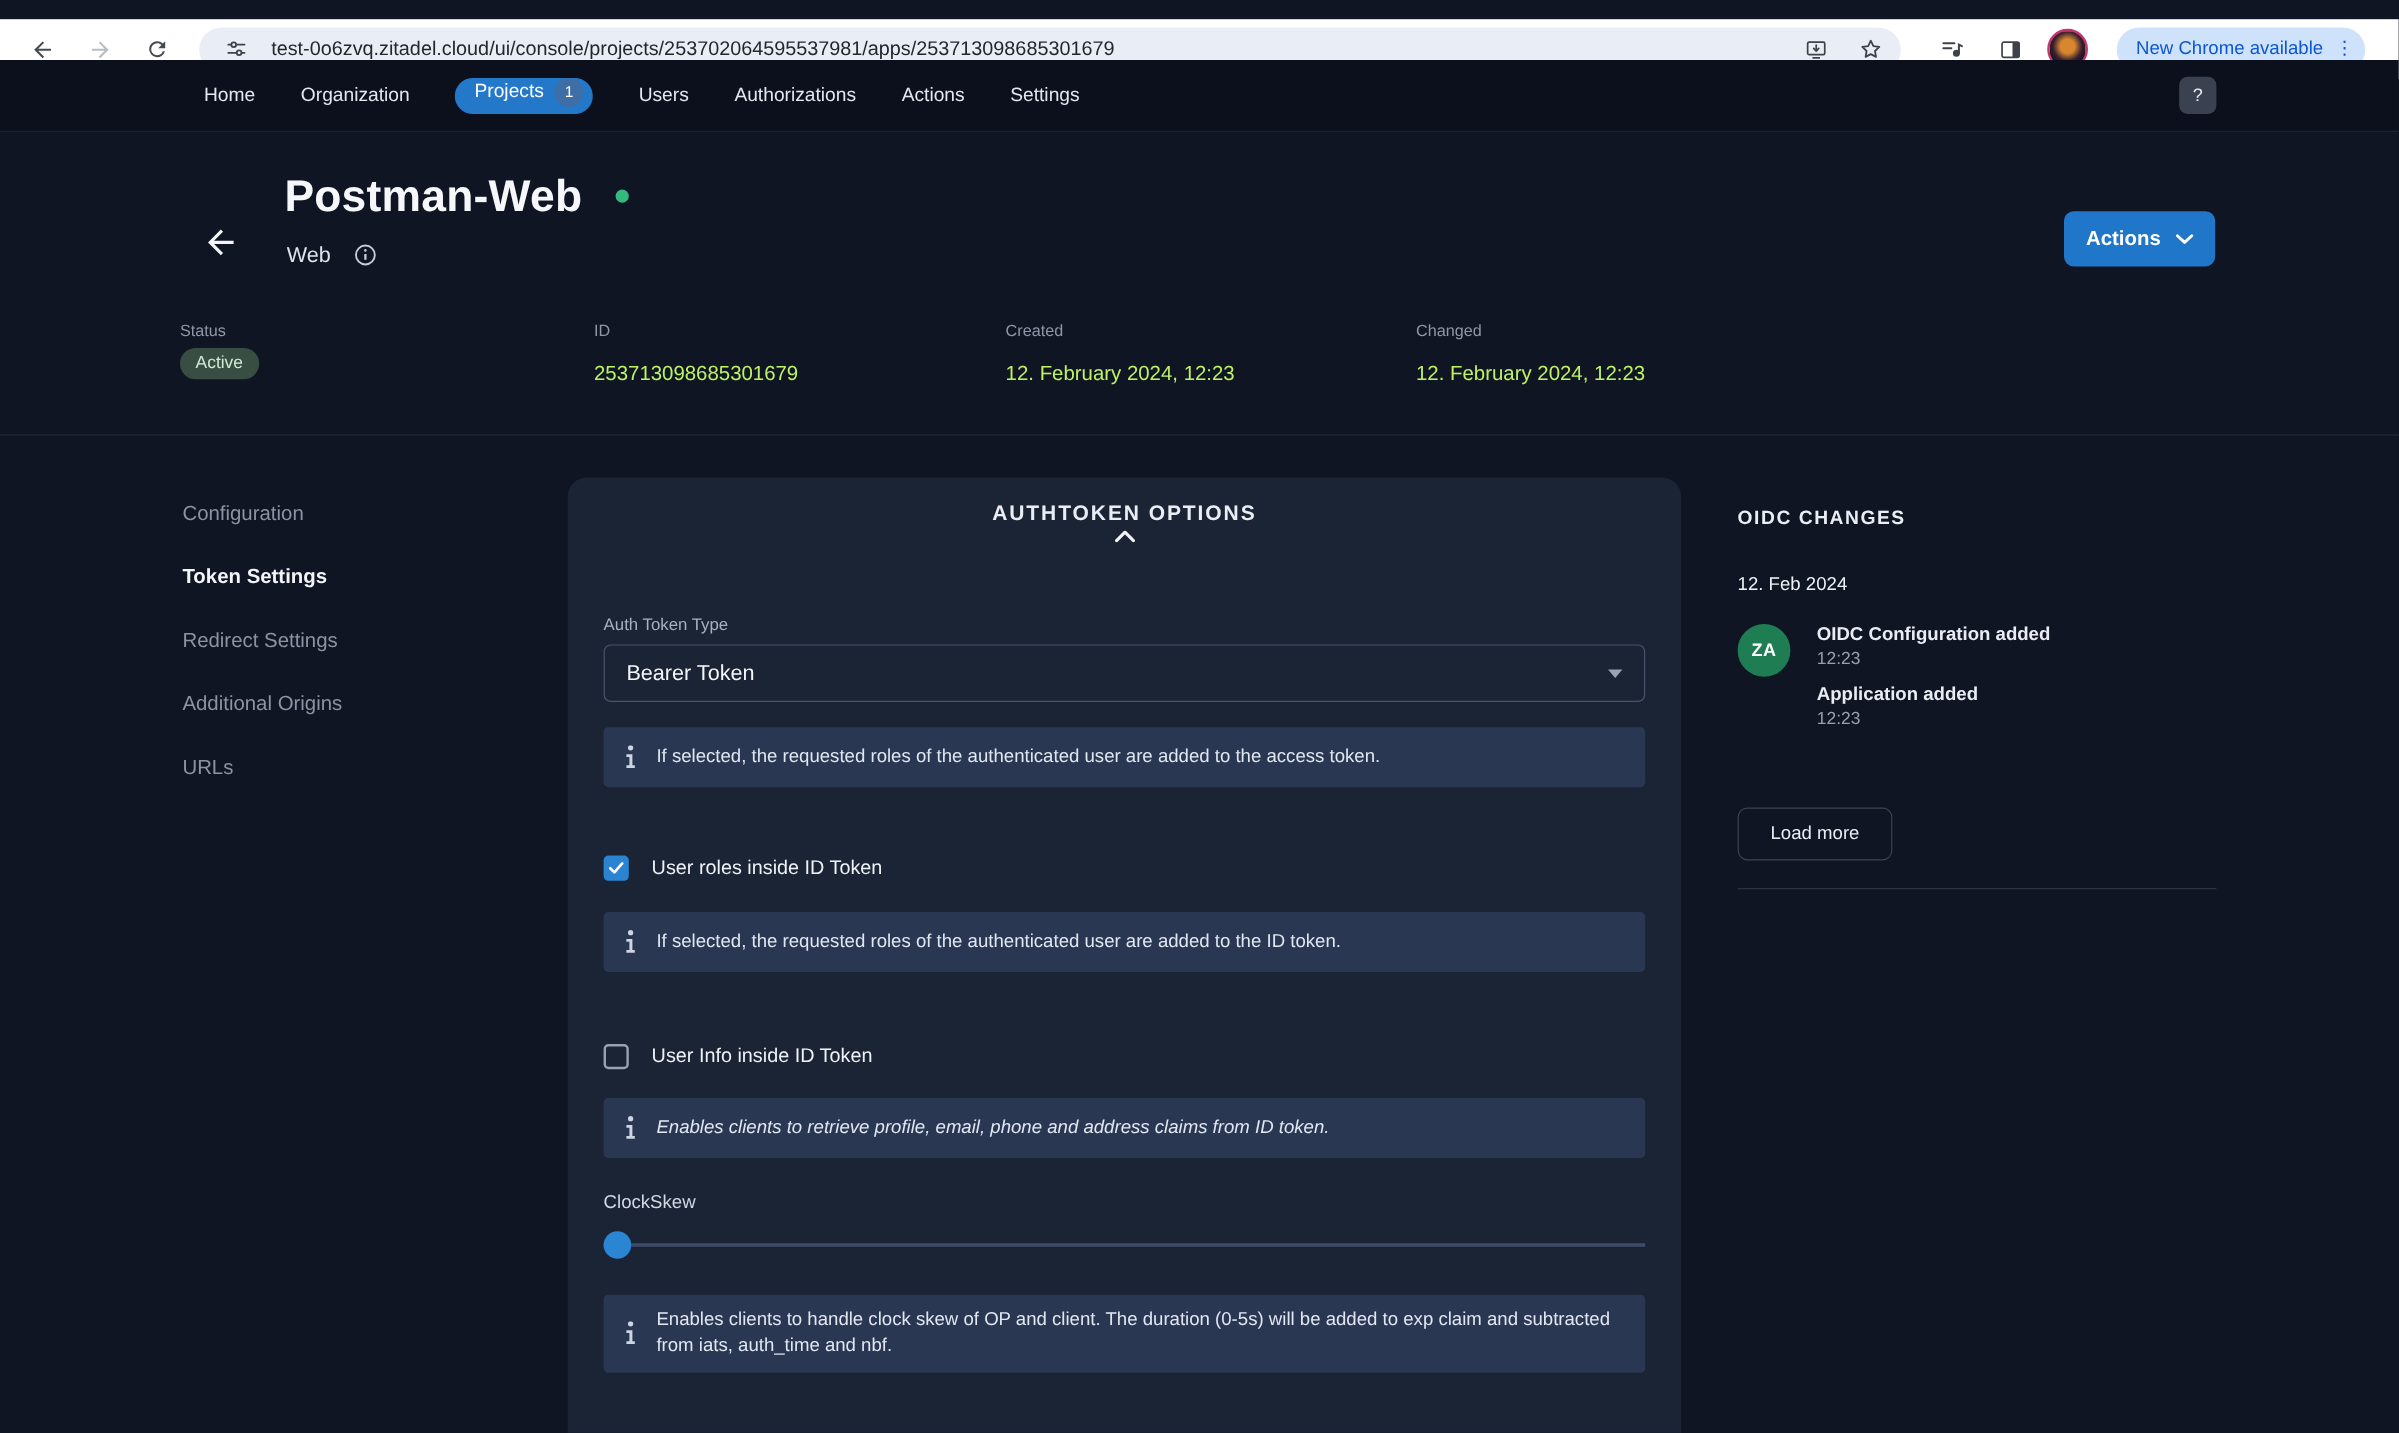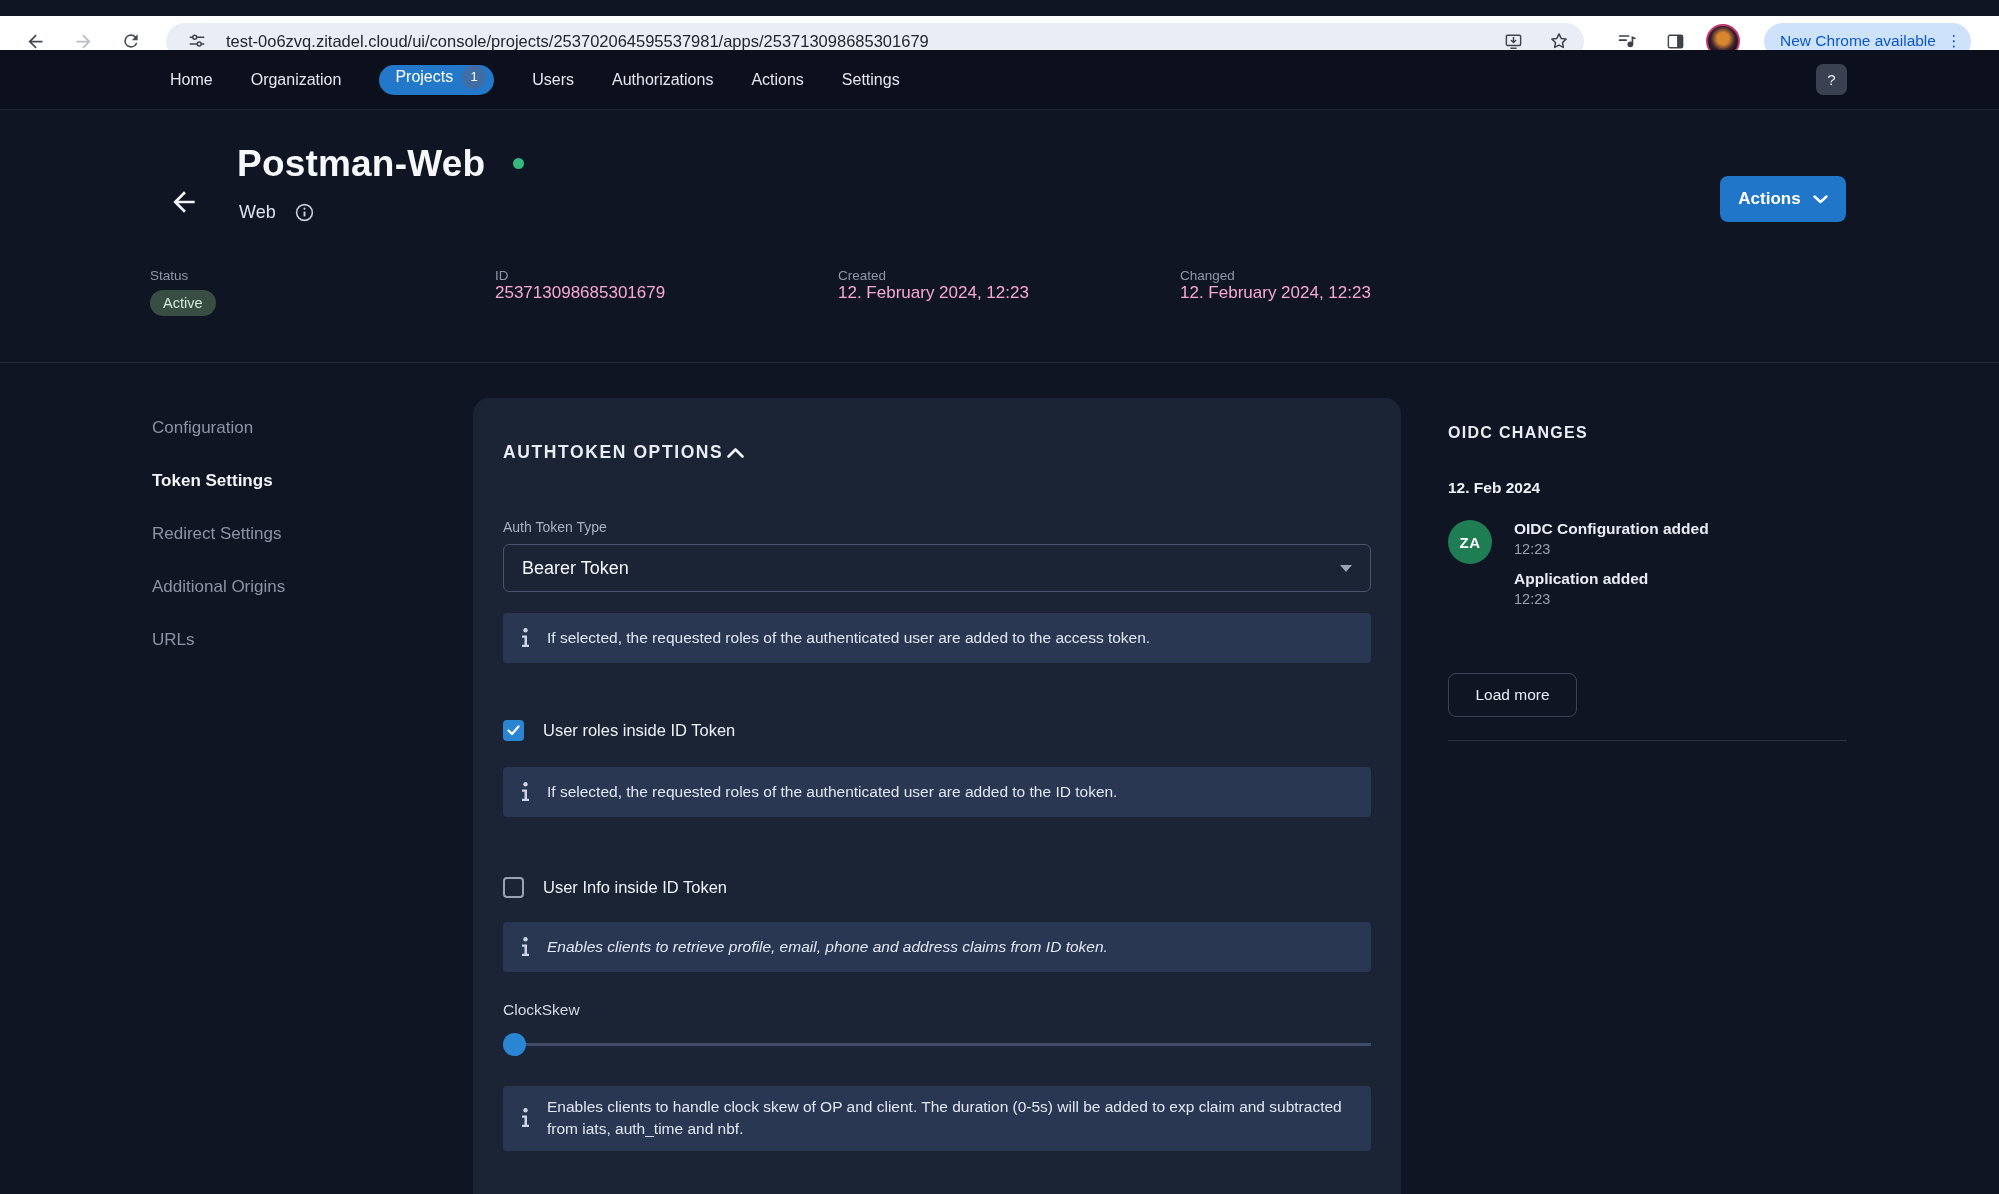--- a/index.html
+++ b/index.html
@@ -72,42 +72,42 @@
   .page-subtitle{ position:absolute; left:239px; top:92px; font-size:18px; color:#dfe3eb;
     display:flex; align-items:center; gap:18px; }
   .info-icon{ color:#c6ccd8; }
   .actions-btn{
     position:absolute; left:1720px; top:66px; width:126px; height:46px; border-radius:8px;
     background:#2076c8; color:#ffffff; font-size:17px; font-weight:bold;
     display:flex; align-items:center; justify-content:center; gap:12px; cursor:pointer;
   }
   .meta-col{ position:absolute; top:158px; }
   .meta-label{ font-size:13.5px; color:#8f97a8; }
-  .meta-value{ font-size:17px; color:#f9a8d4; margin-top:0; font-weight:500; white-space:nowrap; }
+  .meta-value{ font-size:17px; color:#bef264; margin-top:19px; font-weight:500; white-space:nowrap; }
   .status-badge{
     display:inline-block; margin-top:7px; background:#394e42; color:#d2ead7;
     font-size:14.5px; padding:5px 13px; border-radius:13px;
   }
   .clientid-box{
     margin-top:7px; width:322px; height:36px; border:1px solid #3d4558; border-radius:6px;
     display:flex; align-items:center; justify-content:center; font-size:15.5px; color:#eef0f5;
   }
   .header-divider{ position:absolute; top:252px; left:0; width:1999px; height:1px; background:#232a3c; }
 
   
   .side-nav{ position:absolute; left:152px; top:418px; width:290px; }
   .side-item{ font-size:17px; color:#8b93a4; height:20px; margin-bottom:33px; cursor:pointer; }
   .side-item.active{ color:#f2f4f8; font-weight:bold; }
 
   
   .card{
     position:absolute; left:473px; top:398px; width:928px; height:830px;
     background:#1b2435; border-radius:16px; padding:0 30px;
   }
-  .card-head{ padding-top:44px; display:flex; align-items:center; justify-content:flex-start; }
+  .card-head{ padding-top:19px; display:flex; align-items:center; justify-content:flex-end;flex-direction:column; }
   .card-title{ font-size:17.5px; font-weight:600; letter-spacing:1.6px; color:#eaedf4; }
   .collapse-btn{ color:#f2f4f8; cursor:pointer; padding:4px; }
   .field-label{ margin-top:56px; font-size:14px; color:#a9b0c0; }
   .select{
     margin-top:9px; height:48px; border:1px solid #4a5369; border-radius:6px;
     display:flex; align-items:center; padding:0 18px; cursor:pointer;
   }
   .select-value{ flex:1; font-size:18px; color:#f4f6fa; }
   .select-caret{ width:0; height:0; border-left:6px solid transparent;
     border-right:6px solid transparent; border-top:7px solid #9aa2b4; }
@@ -127,21 +127,21 @@
   .check-label{ font-size:16.5px; color:#eef1f6; }
   .clockskew-label{ margin-top:29px; font-size:15.5px; color:#d3d8e4; }
   .slider{ margin-top:10px; position:relative; height:30px; cursor:pointer; }
   .slider-track{ position:absolute; left:0; right:0; top:14px; height:3px; background:#3e4b68; }
   .slider-thumb{ position:absolute; left:0; top:4px; width:23px; height:23px; border-radius:50%;
     background:#2a85d3; }
 
   
   .changes{ position:absolute; left:1448px; top:398px; width:399px; }
   .changes-title{ margin-top:26px; font-size:16px; font-weight:600; letter-spacing:1.3px; color:#eaedf4; }
-  .changes-date{ margin-top:37px; font-size:15.5px; font-weight:bold; color:#eef1f6; }
+  .changes-date{ margin-top:37px; font-size:15.5px; font-weight:normal; color:#eef1f6; }
   .event-group{ margin-top:23px; display:flex; gap:22px; }
   .za-avatar{
     width:44px; height:44px; border-radius:50%; background:#1e7d52; color:#ffffff;
     display:flex; align-items:center; justify-content:center; font-size:15px; font-weight:bold;
     letter-spacing:.5px; flex:0 0 auto;
   }
   .event{ margin-bottom:13px; }
   .event-title{ font-size:15.5px; font-weight:600; color:#e9ecf3; }
   .event-time{ font-size:14.5px; color:#98a0b0; margin-top:3px; }
   .load-more{

